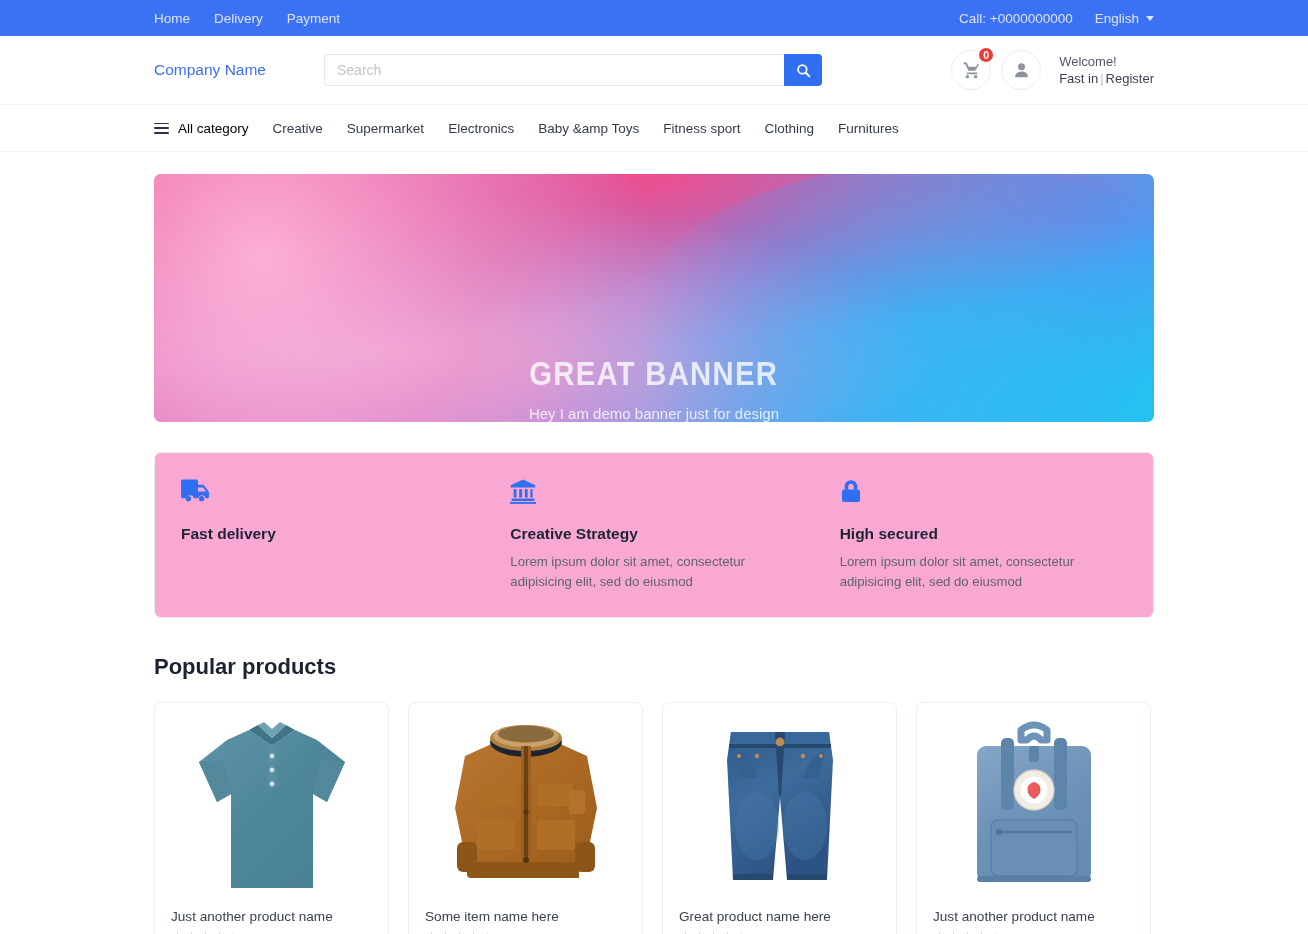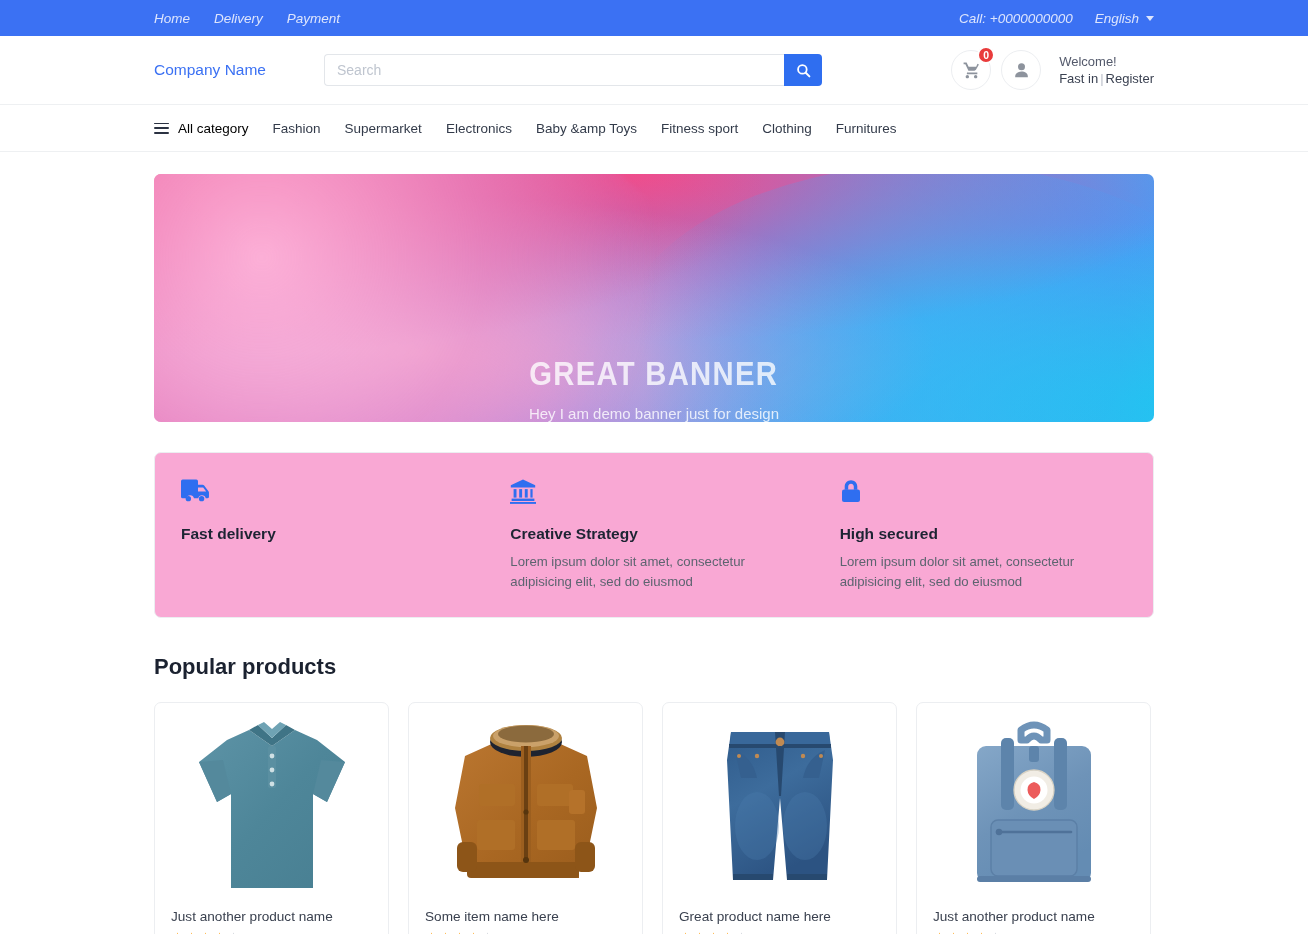--- a/index.html
+++ b/index.html
@@ -14,21 +14,20 @@
   }
 
   
   .topbar {
     height: 36px;
     background: #3b71f3;
     display: flex;
     align-items: center;
     color: #dbe4fc;
     font-size: 13.5px;
-    font-style: italic;
   }
   .topbar-inner {
     width: 1000px;
     margin: 0 auto;
     display: flex;
     align-items: center;
     justify-content: space-between;
   }
   .topbar-left { display: flex; gap: 24px; align-items: center; }
   .topbar-right { display: flex; gap: 22px; align-items: center; }
@@ -379,21 +378,21 @@
 <div class="catnav">
   <div class="catnav-inner">
     <div class="all-cat">
       <span class="burger">
           <i></i>
           <i></i>
           <i></i>
         </span>
       <span>All category</span>
     </div>
-    <a href="#">Fashion</a>
+    <a href="#">Creative</a>
     <a href="#">Supermarket</a>
     <a href="#">Electronics</a>
     <a href="#">Baby &amp;amp Toys</a>
     <a href="#">Fitness sport</a>
     <a href="#">Clothing</a>
     <a href="#">Furnitures</a>
   </div>
 </div>
 
 <div class="page">

